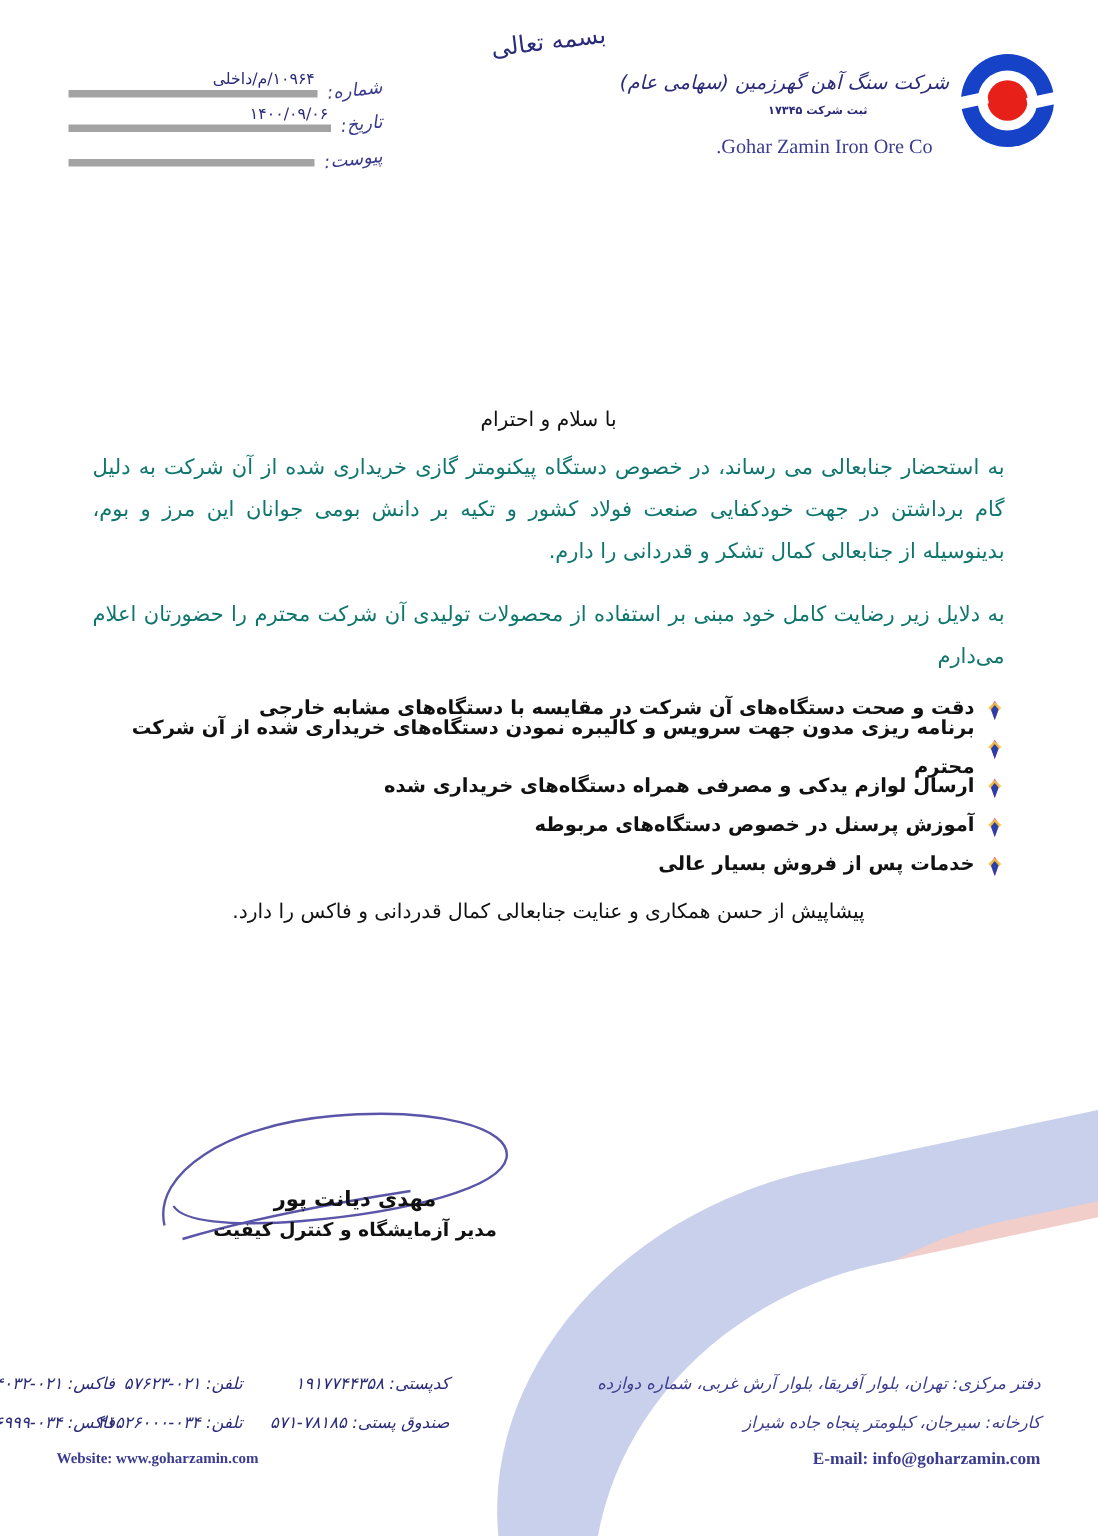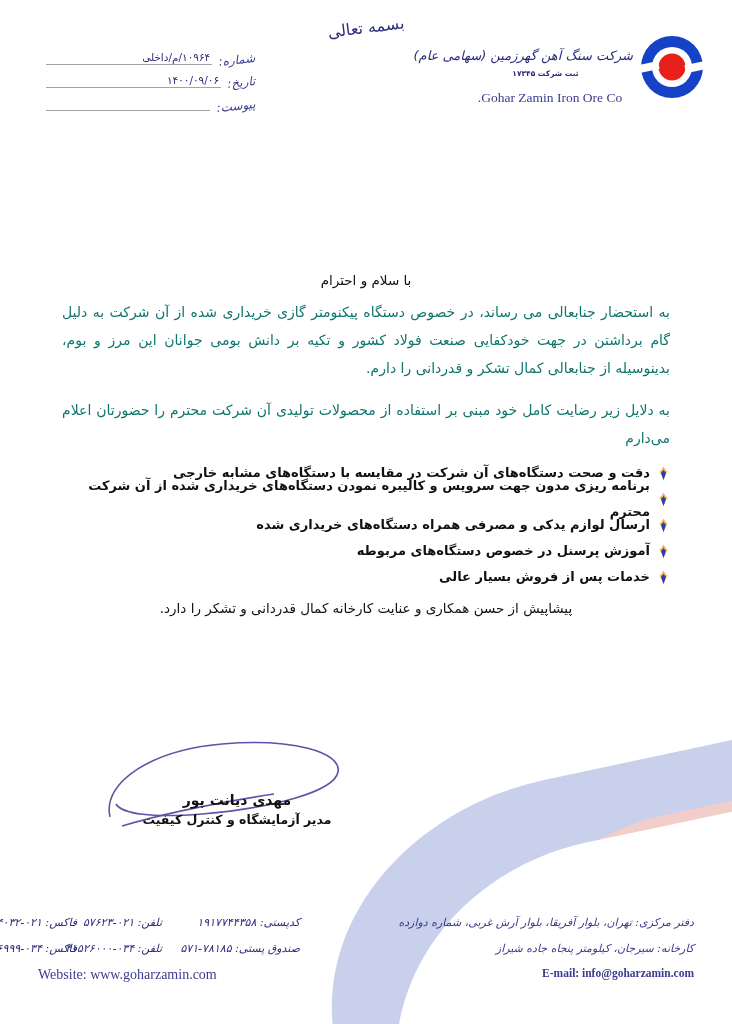--- a/index.html
+++ b/index.html
@@ -86,21 +86,21 @@
     font-size: 12px;
     color: #3b3b8f;
     font-style: italic;
     white-space: nowrap;
     transform: rotate(-6deg);
     transform-origin: right bottom;
     padding-left: 3px;
   }
   .ref-line {
     flex: 1;
-    border-bottom: 1px solid #a3a3a3;
+    border-bottom: 5px solid #a3a3a3;
     position: relative;
     height: 14px;
   }
   .ref-value {
     position: absolute;
     right: 2px;
     bottom: 1px;
     font-size: 10.5px;
     color: #2b2b7a;
     white-space: nowrap;
@@ -317,22 +317,22 @@
     position: absolute;
     right: 655px;
     font-size: 11px;
     color: #2b2b7a;
   }
   .footer-web {
     position: absolute;
     left: 38px;
     top: 62px;
     font-family: "Liberation Serif", serif;
-    font-size: 14px;
-    font-weight: normal;
+    font-size: 10px;
+    font-weight: bold;
     color: #3b3b8f;
     direction: ltr;
     text-align: center;
   }
   .footer-mail {
     position: absolute;
     right: 38px;
     top: 62px;
     font-family: "Liberation Serif", serif;
     font-size: 11.5px;
@@ -441,21 +441,21 @@
         <svg viewBox="0 0 13 13" width="13" height="13" aria-hidden="true">
           <polygon points="6.5,0 9.5,5 6.5,13 3.5,5" fill="#e25fa0"></polygon>
           <polygon points="6.5,1 11,5 6.5,9 2,5" fill="#f2c53d" opacity="0.85"></polygon>
           <polygon points="6.5,3 9,6 6.5,13 4,6" fill="#2b3fa8"></polygon>
         </svg>
       </span>
       <span>خدمات پس از فروش بسیار عالی</span>
     </li>
   </ul>
 
-  <div class="closing">پیشاپیش از حسن همکاری و عنایت کارخانه کمال قدردانی و تشکر را دارد.</div>
+  <div class="closing">پیشاپیش از حسن همکاری و عنایت جنابعالی کمال قدردانی و فاکس را دارد.</div>
 
   <div class="signature-wrap">
     <svg class="sig-scribble" viewBox="0 0 300 110" width="300" height="110" aria-hidden="true">
       <path d="M18 95 C10 60, 60 28, 130 22 C200 16, 250 30, 246 50 C242 70, 180 86, 110 92 C60 96, 30 92, 24 82" fill="none" stroke="#5a55a8" stroke-width="1.6"></path>
       <path d="M30 104 C70 92, 130 80, 182 72" fill="none" stroke="#5a55a8" stroke-width="1.6"></path>
     </svg>
     <div class="sig-name">مهدی دیانت پور</div>
     <div class="sig-title">مدیر آزمایشگاه و کنترل کیفیت</div>
   </div>
 

